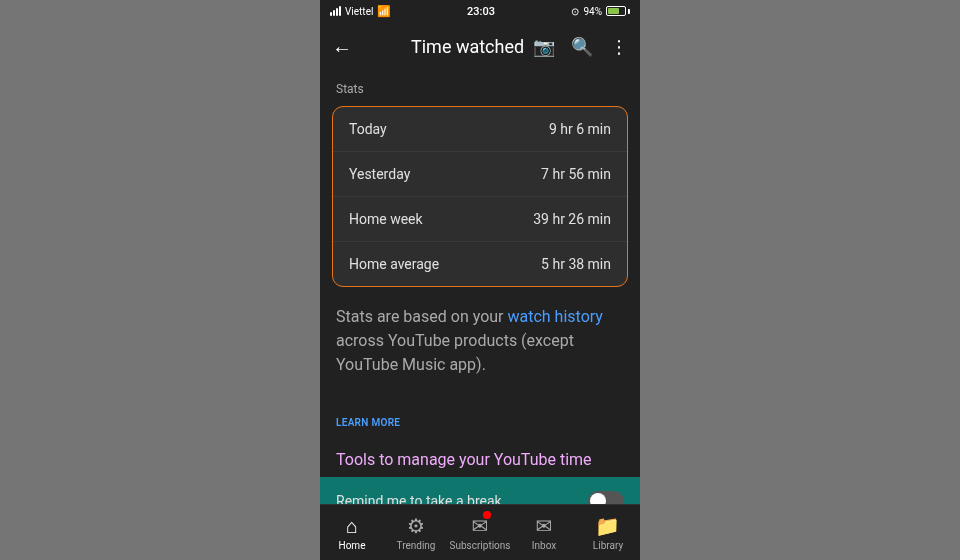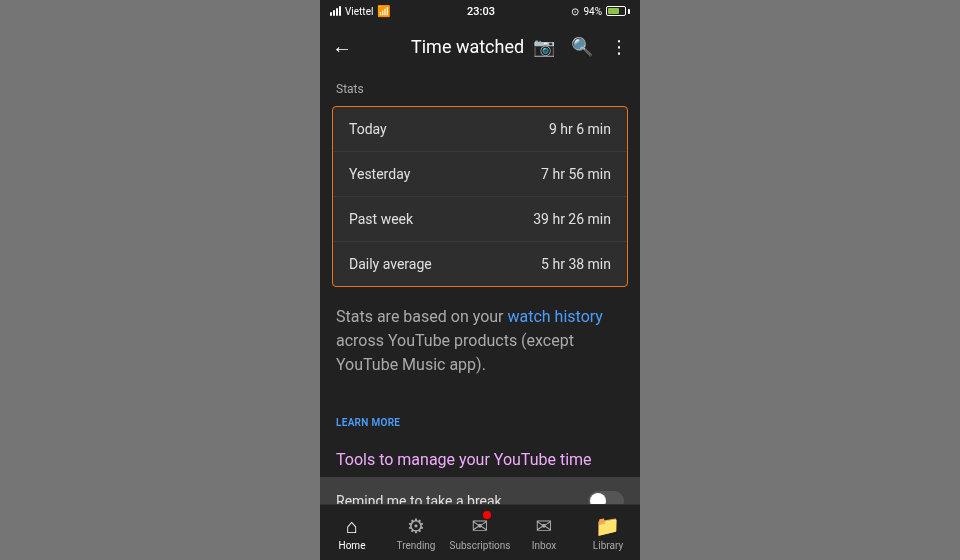--- a/index.html
+++ b/index.html
@@ -119,21 +119,21 @@
     
     .section-label {
       color: #aaa;
       font-size: 12px;
       padding: 12px 16px 6px;
       text-transform: none;
     }
     .stats-card {
       margin: 4px 12px 8px;
       border: 1.5px solid #e8741a;
-      border-radius: 4px;
+      border-radius: 11px;
       background: #2e2e2e;
       overflow: hidden;
     }
     .stat-row {
       display: flex;
       justify-content: space-between;
       align-items: center;
       padding: 14px 16px;
       border-bottom: 1px solid #3a3a3a;
     }
@@ -168,21 +168,21 @@
     }
     
     .tools-section-label {
       color: #f0abfc;
       font-size: 16px;
       padding: 10px 16px 8px;
       background: #212121;
     }
     
     .toggle-row {
-      background: #404040;
+      background: #0f766e;
       padding: 14px 16px;
       display: flex;
       justify-content: space-between;
       align-items: center;
       border-bottom: 1px solid #3a3a3a;
     }
     .toggle-row-inner {
       background: #2e2e2e;
       padding: 4px 16px 14px;
       border-bottom: 1px solid #3a3a3a;
@@ -323,25 +323,25 @@
     <div class="stats-card">
       <div class="stat-row">
         <span class="stat-label">Today</span>
         <span class="stat-value">9 hr 6 min</span>
       </div>
       <div class="stat-row">
         <span class="stat-label">Yesterday</span>
         <span class="stat-value">7 hr 56 min</span>
       </div>
       <div class="stat-row">
-        <span class="stat-label">Past week</span>
+        <span class="stat-label">Home week</span>
         <span class="stat-value">39 hr 26 min</span>
       </div>
       <div class="stat-row">
-        <span class="stat-label">Daily average</span>
+        <span class="stat-label">Home average</span>
         <span class="stat-value">5 hr 38 min</span>
       </div>
     </div>
 
     <div class="desc-text">
       Stats are based on your <span class="link">watch history</span> across YouTube products (except YouTube Music app).
     </div>
     <span class="learn-more">LEARN MORE</span>
 
     <div class="tools-section-label">Tools to manage your YouTube time</div>

